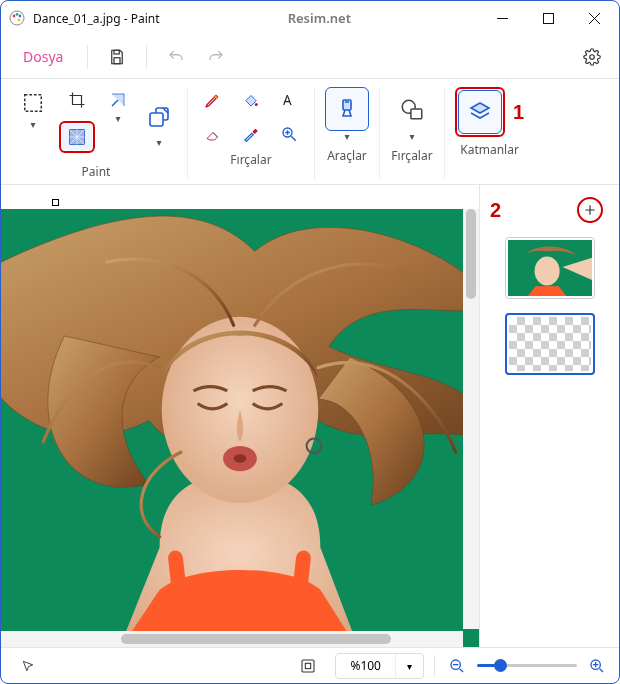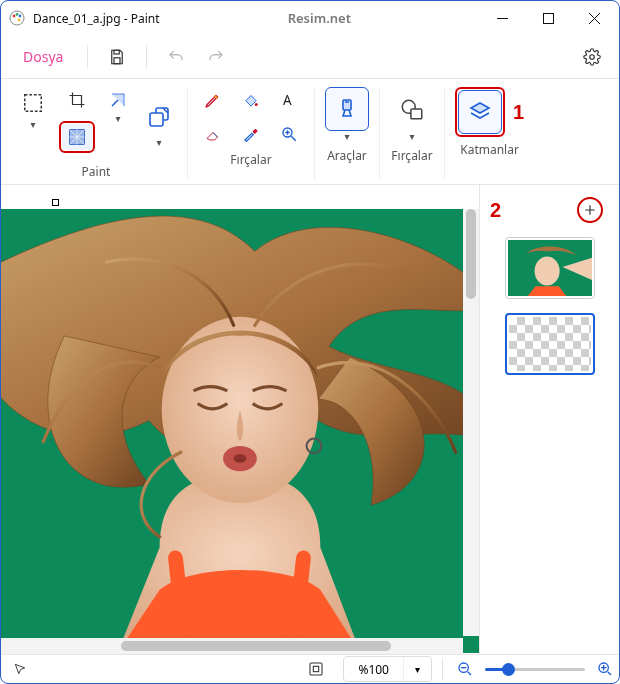--- a/index.html
+++ b/index.html
@@ -51,21 +51,21 @@
   .thumb2 { border:2px solid #1f5fd6; background:#fff; padding:2px; }
   .checker { width:100%; height:100%;
     background-image:
       linear-gradient(45deg,#cfcfcf 25%,transparent 25%),
       linear-gradient(-45deg,#cfcfcf 25%,transparent 25%),
       linear-gradient(45deg,transparent 75%,#cfcfcf 75%),
       linear-gradient(-45deg,transparent 75%,#cfcfcf 75%);
     background-size:16px 16px;
     background-position:0 0,0 8px,8px -8px,-8px 0; }
   
-  .statusbar { height:29px; border-top:1px solid #e5e5e5; display:flex; align-items:center; padding:0 2px; gap:10px; }
+  .statusbar { height:36px; border-top:1px solid #e5e5e5; display:flex; align-items:center; padding:0 10px; gap:10px; }
   .statusbar .flex { flex:1; }
   .zoombox { display:flex; align-items:center; border:1px solid #ddd; border-radius:4px; height:26px; }
   .zoombox span { padding:0 14px; font-size:12px; }
   .zoombox .zd { width:28px; display:flex; align-items:center; justify-content:center; border-left:1px solid #eee; height:100%; font-size:10px;}
   .slider { display:flex; align-items:center; gap:8px; }
   .track { width:100px; height:3px; background:#c9c9c9; border-radius:2px; position:relative; }
   .track .fill { position:absolute; left:0; top:0; bottom:0; width:22px; background:#1f5fd6; border-radius:2px; }
   .track .handle2 { position:absolute; left:17px; top:-5px; width:13px; height:13px; border-radius:50%; background:#1f5fd6; }
   .sep2 { width:1px; height:22px; background:#e5e5e5; }
   svg { display:block; }

